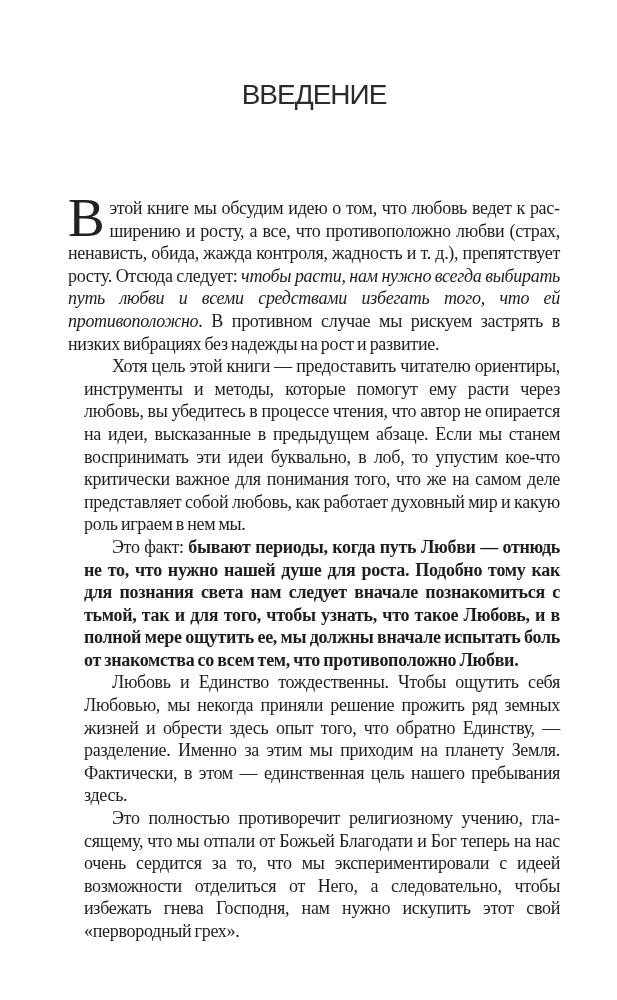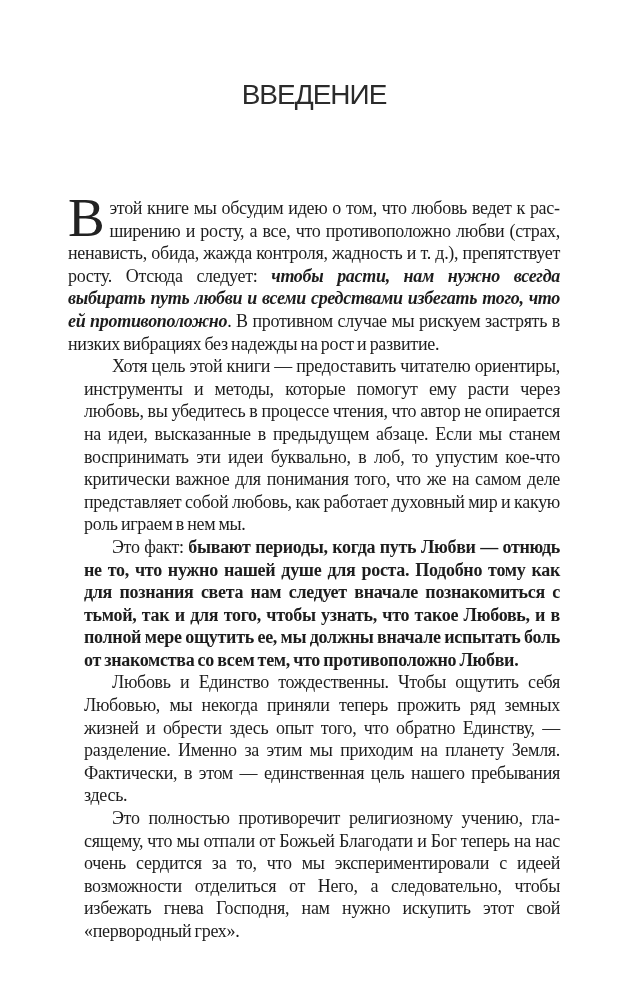--- a/index.html
+++ b/index.html
@@ -48,28 +48,28 @@
   }
   .drop-cap {
     float: left;
     height: 45px;
     font-size: 55px;
     line-height: 41px;
     margin: 0 5px 0 0;
     color: #222222;
   }
   .run-normal { font-style: normal; font-weight: 400; }
-  .run-italic { font-style: italic; font-weight: 700; }
+  .run-italic { font-style: italic; font-weight: 400; }
   .run-bold   { font-style: normal; font-weight: 700; }
 </style>
 </head>
 <body>
 
 <div class="page">
   <h1 class="heading">ВВЕДЕНИЕ</h1>
   <div class="text-column">
       <p class="para"><span class="drop-cap">В</span><span class="run-normal">этой книге мы обсудим идею о том, что любовь ведет к рас­ширению и росту, а все, что противоположно любви (страх, ненависть, обида, жажда контроля, жадность и т. д.), препят­ствует росту. Отсюда следует: </span><span class="run-italic">чтобы расти, нам нужно всегда выбирать путь любви и всеми средствами избегать того, что ей противоположно</span><span class="run-normal">. В противном случае мы рискуем застрять в низких вибрациях без надежды на рост и развитие.</span></p>
       <p class="para indent"><span class="run-normal">Хотя цель этой книги — предоставить читателю ориенти­ры, инструменты и методы, которые помогут ему расти через любовь, вы убедитесь в процессе чтения, что автор не опи­рается на идеи, высказанные в предыдущем абзаце. Если мы станем воспринимать эти идеи буквально, в лоб, то упустим кое-что критически важное для понимания того, что же на самом деле представляет собой любовь, как работает духов­ный мир и какую роль играем в нем мы.</span></p>
       <p class="para indent"><span class="run-normal">Это факт: </span><span class="run-bold">бывают периоды, когда путь Любви — отнюдь не то, что нужно нашей душе для роста. Подобно тому как для познания света нам следует вначале познакомиться с тьмой, так и для того, чтобы узнать, что такое Любовь, и в полной мере ощутить ее, мы должны вначале испытать боль от знакомства со всем тем, что противоположно Любви.</span></p>
-      <p class="para indent"><span class="run-normal">Любовь и Единство тождественны. Чтобы ощутить себя Любовью, мы некогда приняли теперь прожить ряд земных жизней и обрести здесь опыт того, что обратно Единству, — разделение. Именно за этим мы приходим на планету Земля. Фактически, в этом — единственная цель нашего пребывания здесь.</span></p>
+      <p class="para indent"><span class="run-normal">Любовь и Единство тождественны. Чтобы ощутить себя Любовью, мы некогда приняли решение прожить ряд земных жизней и обрести здесь опыт того, что обратно Единству, — разделение. Именно за этим мы приходим на планету Земля. Фактически, в этом — единственная цель нашего пребывания здесь.</span></p>
       <p class="para indent"><span class="run-normal">Это полностью противоречит религиозному учению, гла­сящему, что мы отпали от Божьей Благодати и Бог теперь на нас очень сердится за то, что мы экспериментировали с иде­ей возможности отделиться от Него, а следовательно, что­бы избежать гнева Господня, нам нужно искупить этот свой «первородный грех».</span></p>
     </div>
 </div>
 
 </body></html>

